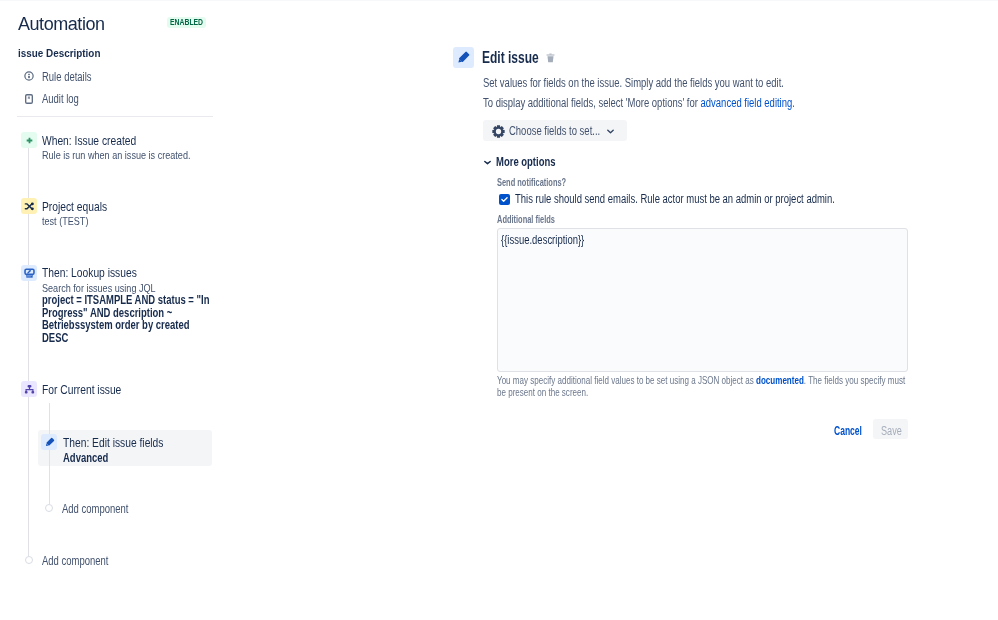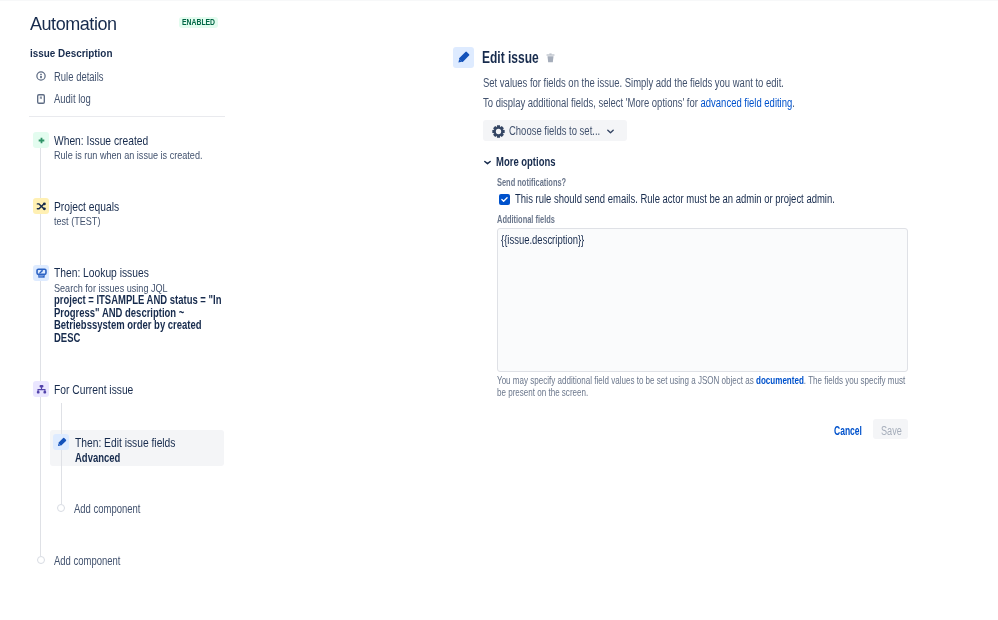--- a/index.html
+++ b/index.html
@@ -6,21 +6,21 @@
   html,body{margin:0;padding:0;}
   body{width:998px;height:620px;background:#fff;
        font-family:"Liberation Sans",sans-serif;color:#172B4D;overflow:hidden;}
   .page{position:relative;width:998px;height:620px;background:#fff;}
   .topline{position:absolute;left:0;top:0;width:998px;height:1px;background:#F7F8F9;}
 
   
   .t{position:absolute;white-space:nowrap;transform:scaleX(0.79);transform-origin:left top;}
 
   
-  .left{position:absolute;left:12px;top:0;width:440px;height:484px;}
+  .left{position:absolute;left:0;top:0;width:440px;height:484px;}
   .app-title{position:absolute;left:18px;top:13px;font-size:18px;line-height:22px;
              font-weight:400;color:#172B4D;letter-spacing:-0.45px;white-space:nowrap;}
   .badge{position:absolute;left:167px;top:17px;width:39px;height:11px;
          border-radius:3px;background:#E3FCEF;}
   .badge-txt{position:absolute;left:170px;top:16px;color:#006644;white-space:nowrap;
              font-size:9.5px;line-height:12px;font-weight:700;
              transform:scaleX(0.72);transform-origin:left top;}
   .rule-name{left:18px;top:46px;font-size:11.5px;line-height:14px;
              font-weight:700;color:#172B4D;transform:scaleX(0.86);}
 

